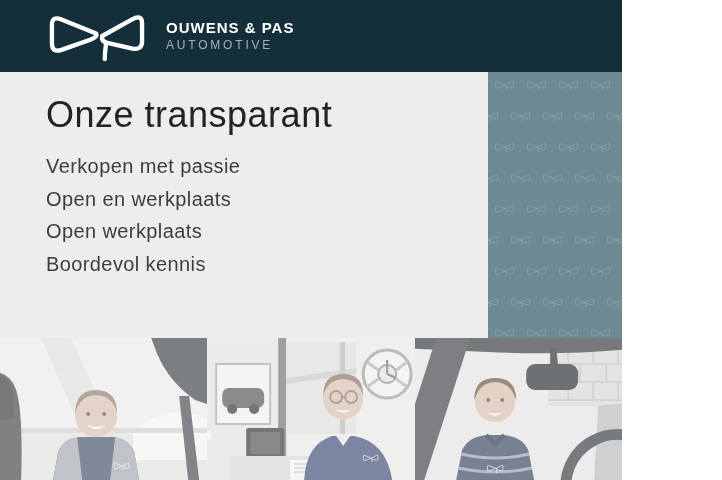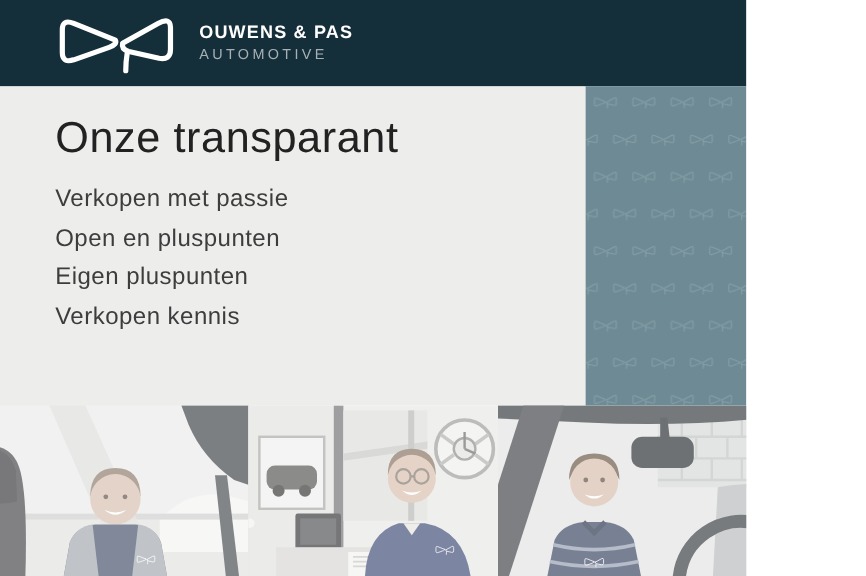--- a/index.html
+++ b/index.html
@@ -74,23 +74,23 @@
       <span class="brand-line1">OUWENS &amp; PAS</span>
       <span class="brand-line2">AUTOMOTIVE</span>
     </div>
   </header>
 
   <div class="content-row">
     <section class="main-panel">
       <h1 class="page-title">Onze transparant</h1>
       <ul class="plus-list">
         <li>Verkopen met passie</li>
-        <li>Open en pluspunten</li>
-        <li>Eigen pluspunten</li>
-        <li>Verkopen kennis</li>
+        <li>Open en werkplaats</li>
+        <li>Open werkplaats</li>
+        <li>Boordevol kennis</li>
       </ul>
     </section>
 
     <aside class="side-panel">
       <svg class="wm-svg">
         <defs>
           <pattern id="wm" width="64" height="62" patternUnits="userSpaceOnUse" style="color:rgba(255,255,255,0.16)">
             <use href="#op-logo" x="6" y="8" width="21" height="10.5"></use>
             <use href="#op-logo" x="38" y="8" width="21" height="10.5"></use>
             <use href="#op-logo" x="22" y="39" width="21" height="10.5"></use>

